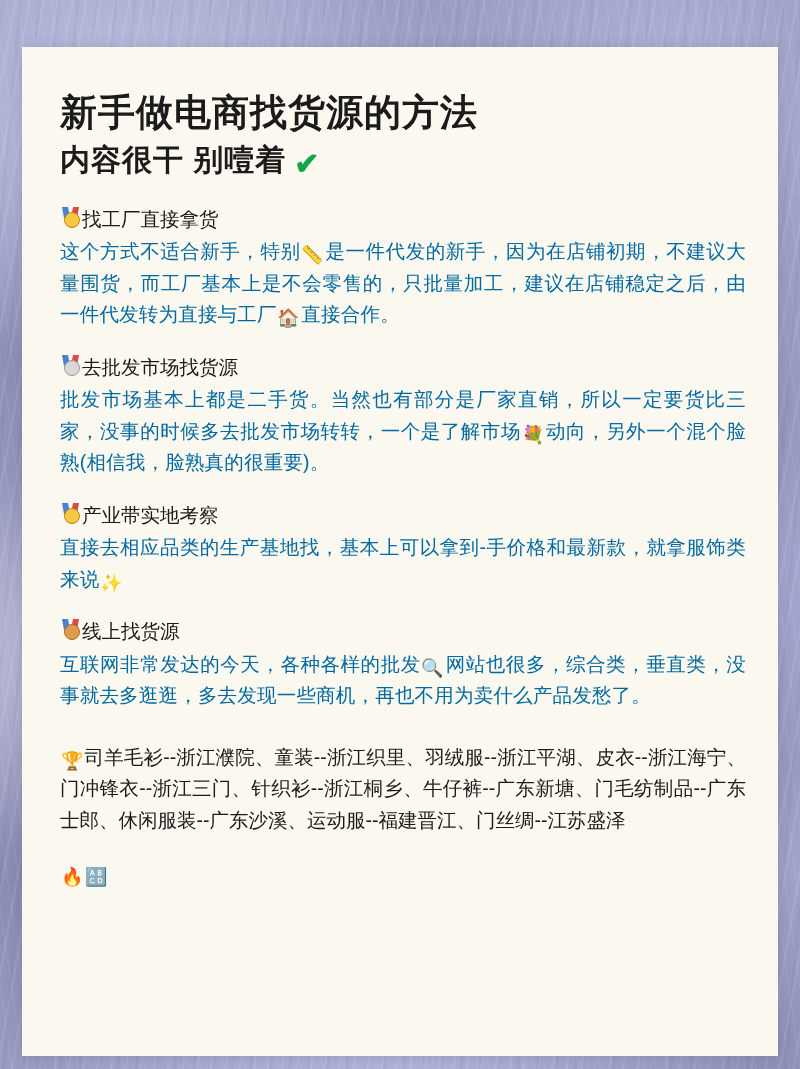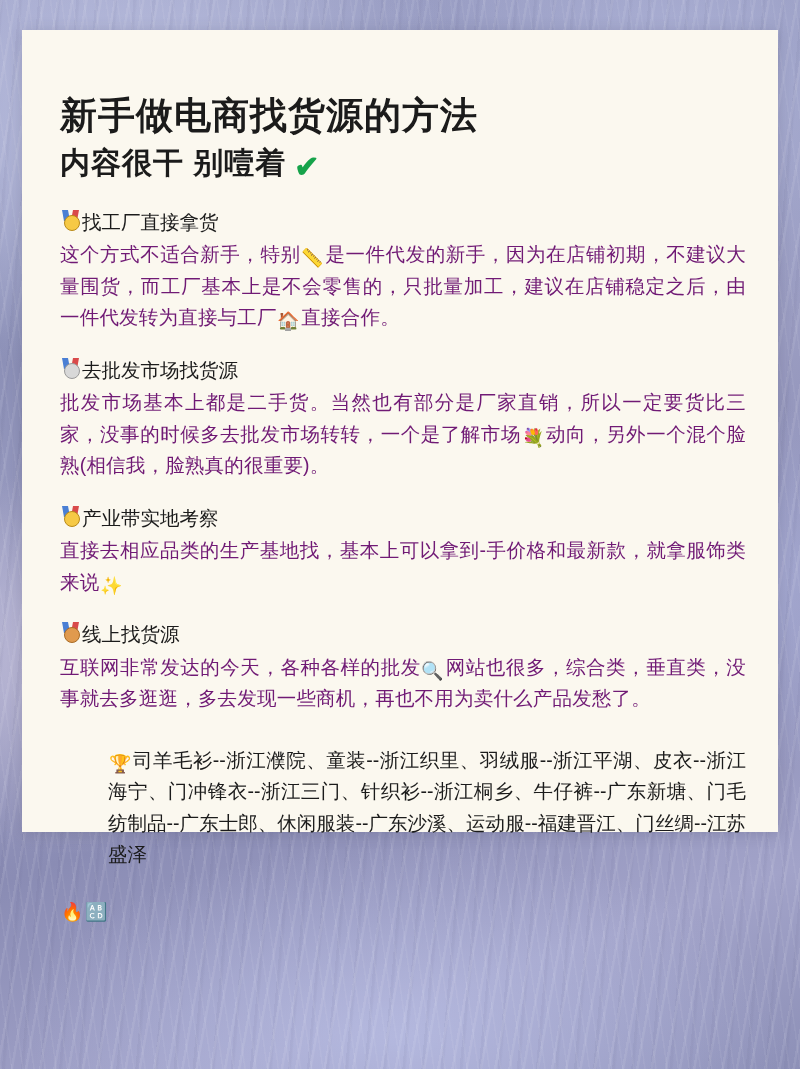--- a/index.html
+++ b/index.html
@@ -33,26 +33,26 @@
     background-image:
       repeating-linear-gradient(100deg, rgba(255,255,255,0.10) 0px, rgba(255,255,255,0.10) 2px, rgba(255,255,255,0) 3px, rgba(255,255,255,0) 14px),
       repeating-linear-gradient(82deg, rgba(255,255,255,0.07) 0px, rgba(255,255,255,0.07) 1px, rgba(255,255,255,0) 2px, rgba(255,255,255,0) 11px),
       repeating-linear-gradient(95deg, rgba(80,80,120,0.07) 0px, rgba(80,80,120,0.07) 2px, rgba(80,80,120,0) 4px, rgba(80,80,120,0) 19px);
     opacity: 0.85;
     pointer-events: none;
   }
   .card {
     position: absolute;
     left: 22px;
-    top: 30px;
+    top: 47px;
     width: 756px;
-    height: 802px;
+    height: 1009px;
     background: #fbf8ef;
     box-sizing: border-box;
-    padding: 64px 32px 24px 38px;
+    padding: 44px 32px 24px 38px;
     box-shadow: 0 2px 14px rgba(60,60,90,0.22);
   }
   .title {
     font-size: 37px;
     font-weight: bold;
     color: #1b1b1b;
     letter-spacing: 1px;
     line-height: 1.2;
     margin: 0 0 6px 0;
   }
@@ -79,21 +79,21 @@
     font-size: 19.5px;
     color: #1b1b1b;
     line-height: 1.5;
     margin-bottom: 2px;
     display: flex;
     align-items: flex-start;
     gap: 1px;
   }
   .sec-body {
     font-size: 19.5px;
-    color: #701a75;
+    color: #0369a1;
     line-height: 1.62;
     text-align: justify;
     letter-spacing: 0.2px;
   }
   .medal {
     display: inline-block;
     width: 21px;
     height: 21px;
     position: relative;
     flex: 0 0 auto;
@@ -129,21 +129,20 @@
     vertical-align: -3px;
     margin: 0 1px;
   }
   .list-block {
     font-size: 19.5px;
     color: #1b1b1b;
     line-height: 1.62;
     text-align: justify;
     margin-top: 30px;
     margin-bottom: 26px;
-    margin-left: 48px;
   }
   .footer-line {
     font-size: 19.5px;
     color: #1b1b1b;
     line-height: 1.6;
     margin-top: 32px;
     display: flex;
     align-items: center;
     flex-wrap: wrap;
   }

